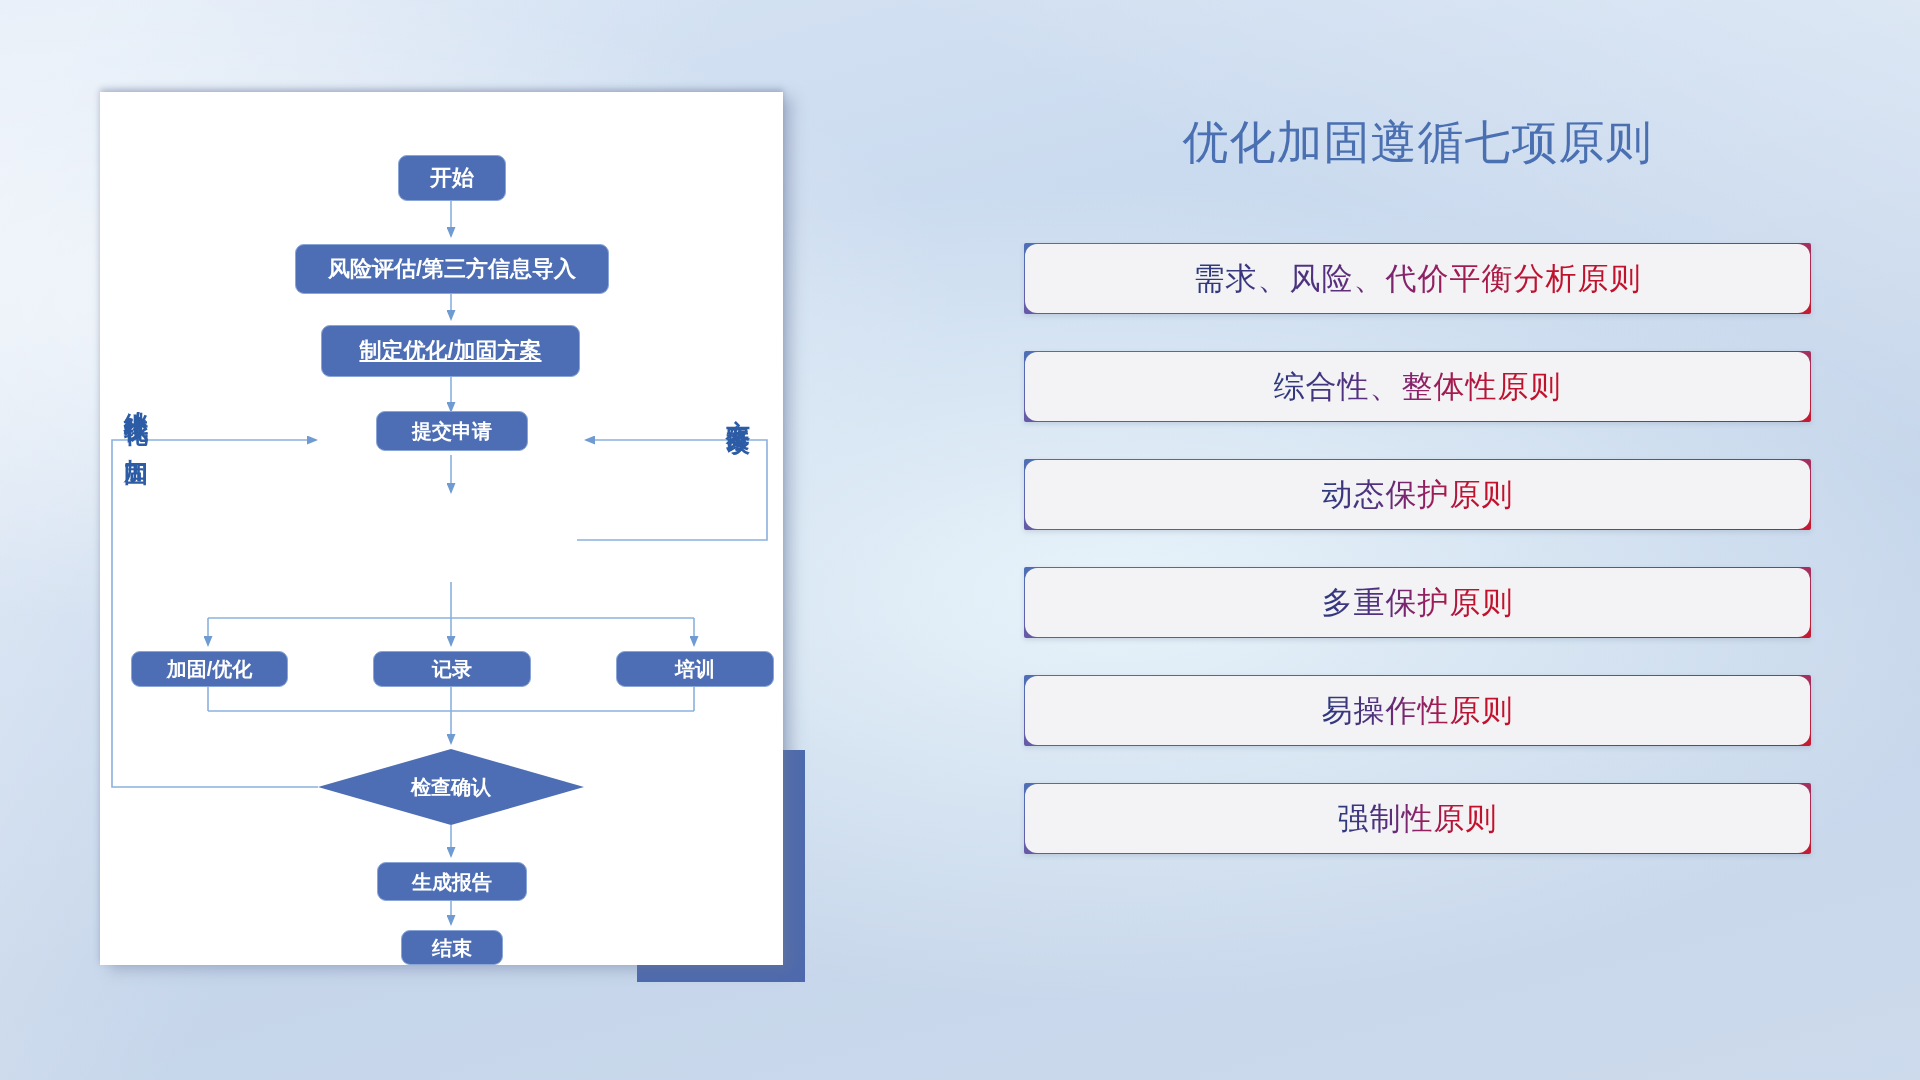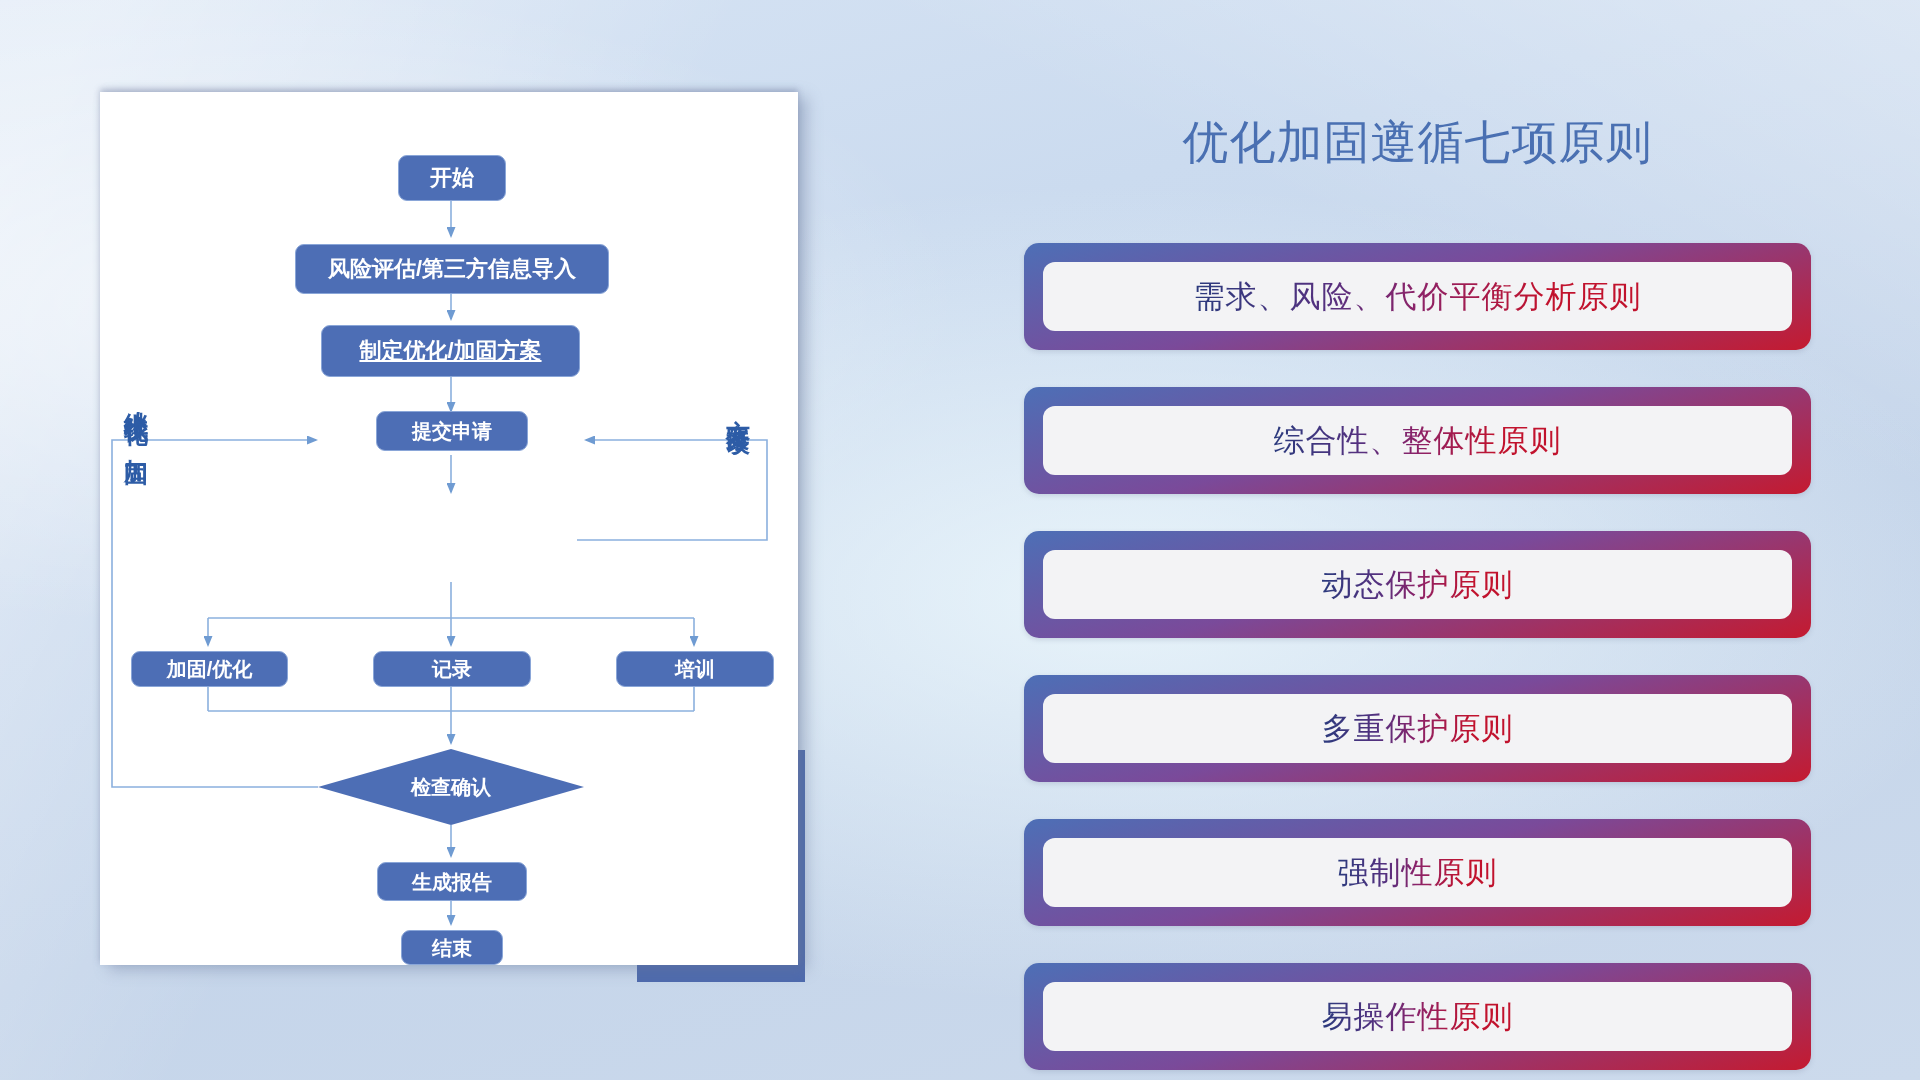--- a/index.html
+++ b/index.html
@@ -12,21 +12,20 @@
       linear-gradient(118deg, rgba(255,255,255,0.45) 4%, rgba(255,255,255,0) 30%),
       linear-gradient(205deg, rgba(255,255,255,0.35) 0%, rgba(255,255,255,0) 25%),
       linear-gradient(165deg, #d7e4f4 0%, #cbdbef 30%, #c5d5ea 62%, #ccdaec 100%);
   }
 
   
   .accent-rect{position:absolute;left:637px;top:750px;width:168px;height:232px;background:#4e6aad;}
   .card{
     position:absolute;left:100px;top:92px;width:683px;height:873px;background:#ffffff;
     box-shadow:0 -3px 6px rgba(110,125,160,.45), 9px 5px 14px rgba(105,120,155,.40);
-    padding-left:15px;
   }
   .connectors{position:absolute;left:0;top:0;}
   .fnode{
     position:absolute;display:flex;align-items:center;justify-content:center;
     background:#4d6eb5;border:1px solid #8aa6d8;border-radius:9px;
     color:#ffffff;font-weight:bold;text-align:center;line-height:1.1;
   }
   .fnode.sm{font-size:20px;}
   .fnode.md{font-size:22px;}
   .fdiamond{
@@ -42,21 +41,21 @@
   
   .r-title{
     position:absolute;left:1024px;top:112px;width:787px;
     text-align:center;font-size:46px;font-weight:400;color:#4a70b2;letter-spacing:1px;
   }
   .principles{
     position:absolute;left:1024px;top:243px;width:787px;
     display:flex;flex-direction:column;gap:37px;
   }
   .principle{
-    border-radius:15px;padding:19px;
+    border-radius:2px;padding:1px;
     background:linear-gradient(165deg,#4d6fb6 0%,#7a4a9a 45%,#c41a30 100%);
     box-shadow:0 2px 5px rgba(120,130,160,.25);
   }
   .principle-inner{
     height:69px;border-radius:12px;background:#f3f3f5;
     display:flex;align-items:center;justify-content:center;
   }
   .principle-label{font-size:31px;font-weight:500;letter-spacing:1px;color:#b01b2e;}
   @supports (-webkit-background-clip: text){
     .principle-label{
@@ -147,23 +146,23 @@
         <span class="principle-label">动态保护原则</span>
       </div>
     </div>
     <div class="principle">
       <div class="principle-inner">
         <span class="principle-label">多重保护原则</span>
       </div>
     </div>
     <div class="principle">
       <div class="principle-inner">
-        <span class="principle-label">强制性原则</span>
+        <span class="principle-label">易操作性原则</span>
       </div>
     </div>
     <div class="principle">
       <div class="principle-inner">
-        <span class="principle-label">易操作性原则</span>
+        <span class="principle-label">强制性原则</span>
       </div>
     </div>
   </div>
 
 </div>
 
 </body></html>

